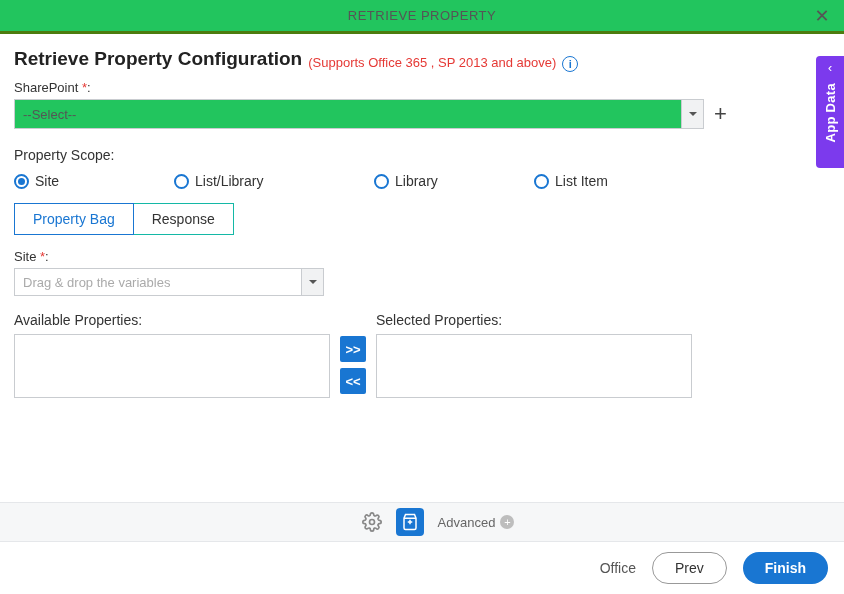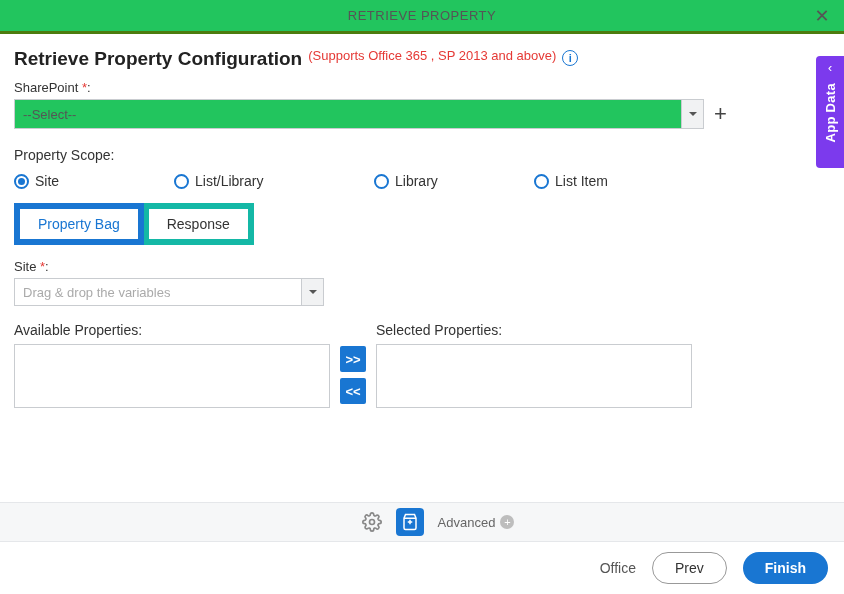--- a/index.html
+++ b/index.html
@@ -33,21 +33,21 @@
     font-size: 18px;
     color: #555;
     cursor: pointer;
     padding: 4px;
   }
   .content {
     padding: 14px 14px 0 14px;
   }
   .heading-row {
     display: flex;
-    align-items: flex-start;
+    align-items: flex-end;
     gap: 6px;
     margin-bottom: 10px;
   }
   .heading {
     font-size: 19px;
     font-weight: 700;
     color: #222;
   }
   .heading-sub {
     font-size: 13px;
@@ -148,21 +148,21 @@
     width: 7px; height: 7px;
     background: #1976d2;
     border-radius: 50%;
   }
   .tab-row {
     display: flex;
     margin-bottom: 14px;
   }
   .tab {
     padding: 7px 18px;
-    border: 6px solid #14b8a6;
+    border: 1px solid #14b8a6;
     font-size: 14px;
     cursor: pointer;
     background: #fff;
   }
   .tab.active {
     color: #1976d2;
     border-color: #1976d2;
     z-index: 1;
   }
   .tab + .tab { margin-left: -1px; }

